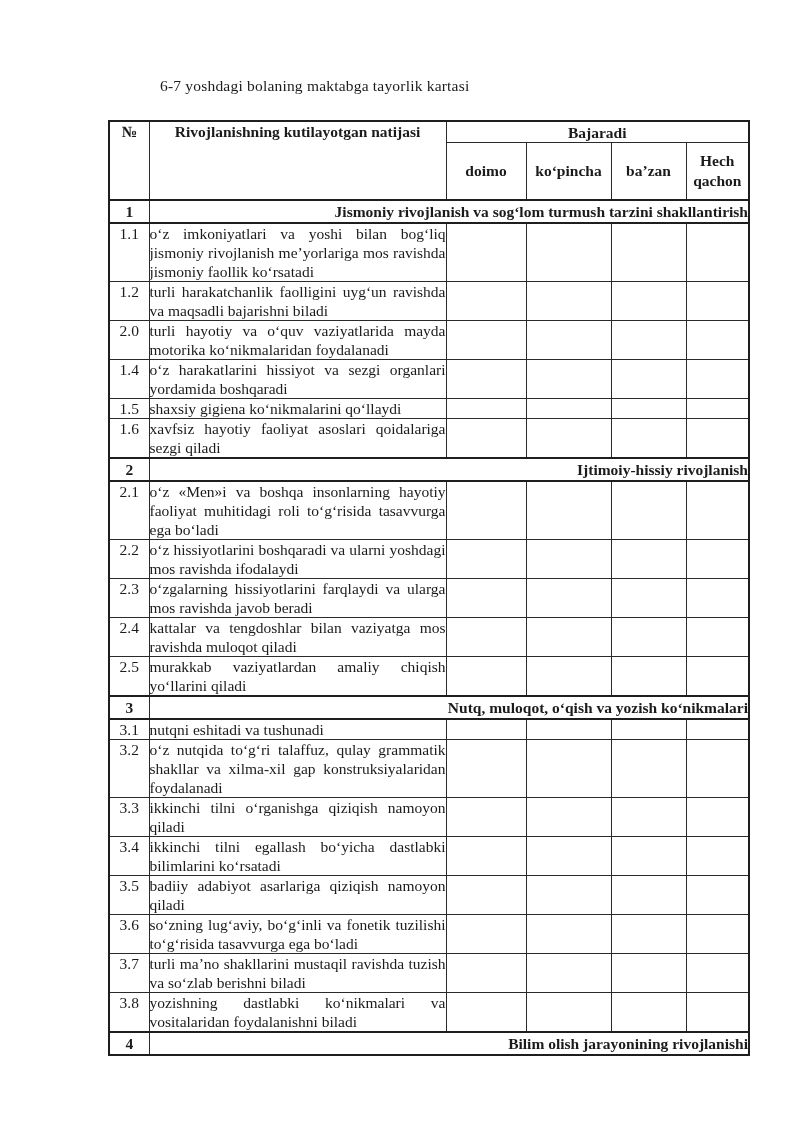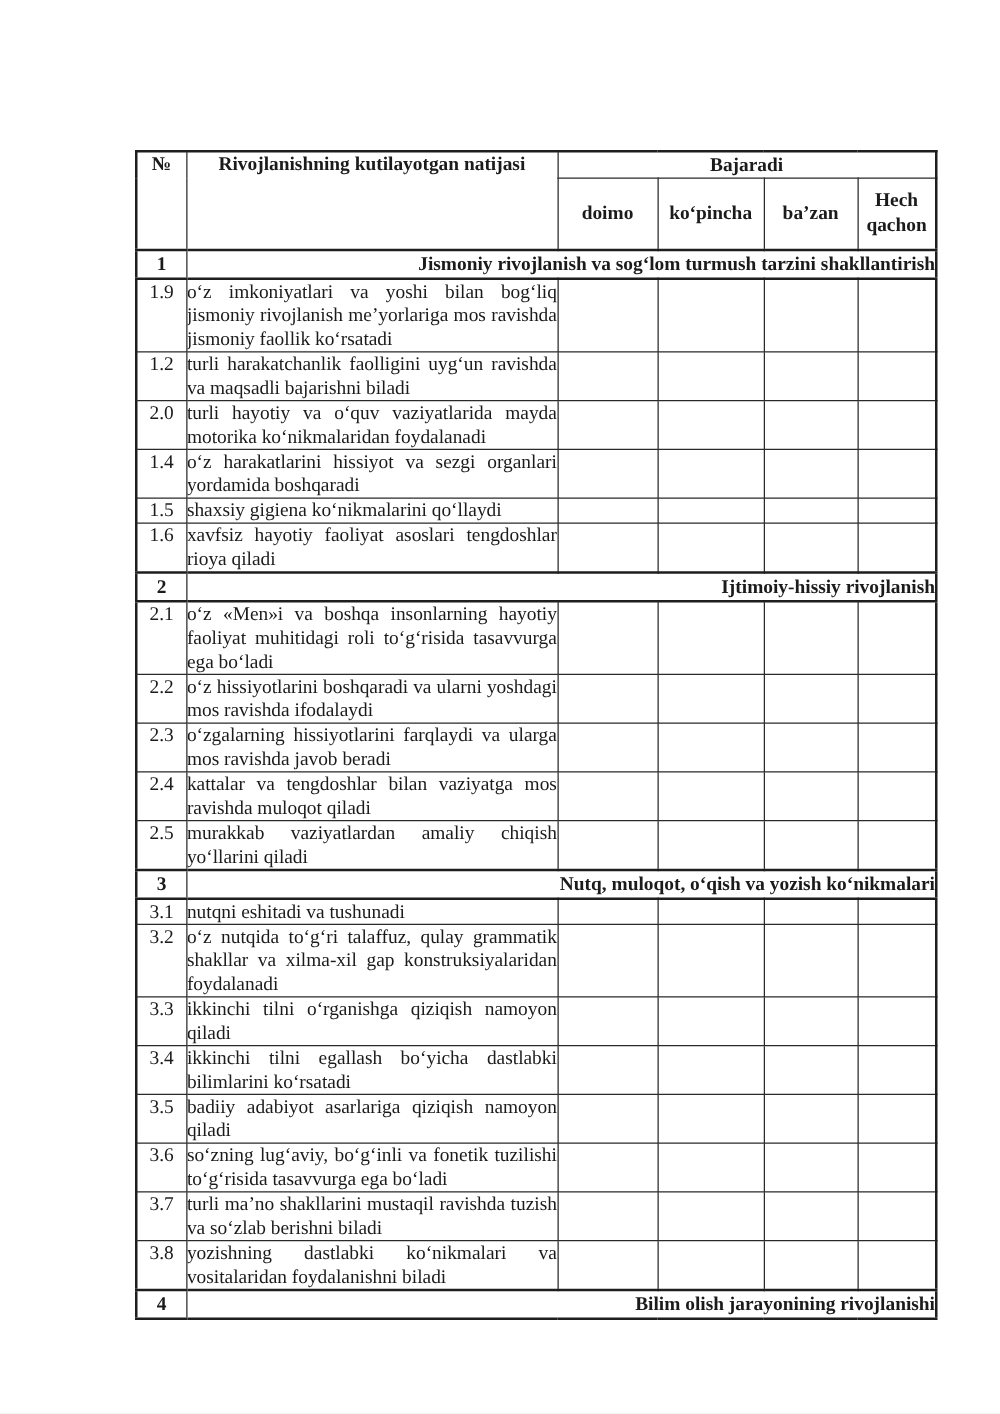--- a/index.html
+++ b/index.html
@@ -80,20 +80,21 @@
     vertical-align: middle;
   }
   tr.section-row td.sec-title { text-align: right; }
   td.check { background: #ffffff; }
 </style>
 </head>
 <body>
 
 <div class="page">
 
+  <div class="doc-title">6-7 yoshdagi bolaning maktabga tayorlik kartasi</div>
 
   <table class="readiness">
     <colgroup>
       <col style="width:40px">
       <col style="width:297px">
       <col style="width:80px">
       <col style="width:85px">
       <col style="width:75px">
       <col style="width:63px">
     </colgroup>
@@ -109,21 +110,21 @@
         <th class="h-freq">baʼzan</th>
         <th class="h-freq">Hech qachon</th>
       </tr>
     </thead>
     <tbody>
         <tr class="section-row">
           <td class="num">1</td>
           <td class="sec-title" colspan="5">Jismoniy rivojlanish va sogʻlom turmush tarzini shakllantirish</td>
         </tr>
         <tr>
-          <td class="num">1.9</td>
+          <td class="num">1.1</td>
           <td class="desc">oʻz imkoniyatlari va yoshi bilan bogʻliq jismoniy rivojlanish meʼyorlariga mos ravishda jismoniy faollik koʻrsatadi</td>
           <td class="check"></td>
           <td class="check"></td>
           <td class="check"></td>
           <td class="check"></td>
         </tr>
         <tr>
           <td class="num">1.2</td>
           <td class="desc">turli harakatchanlik faolligini uygʻun ravishda va maqsadli bajarishni biladi</td>
           <td class="check"></td>
@@ -150,21 +151,21 @@
         <tr>
           <td class="num">1.5</td>
           <td class="desc">shaxsiy gigiena koʻnikmalarini qoʻllaydi</td>
           <td class="check"></td>
           <td class="check"></td>
           <td class="check"></td>
           <td class="check"></td>
         </tr>
         <tr>
           <td class="num">1.6</td>
-          <td class="desc">xavfsiz hayotiy faoliyat asoslari tengdoshlar rioya qiladi</td>
+          <td class="desc">xavfsiz hayotiy faoliyat asoslari qoidalariga sezgi qiladi</td>
           <td class="check"></td>
           <td class="check"></td>
           <td class="check"></td>
           <td class="check"></td>
         </tr>
         <tr class="section-row">
           <td class="num">2</td>
           <td class="sec-title" colspan="5">Ijtimoiy-hissiy rivojlanish</td>
         </tr>
         <tr>

